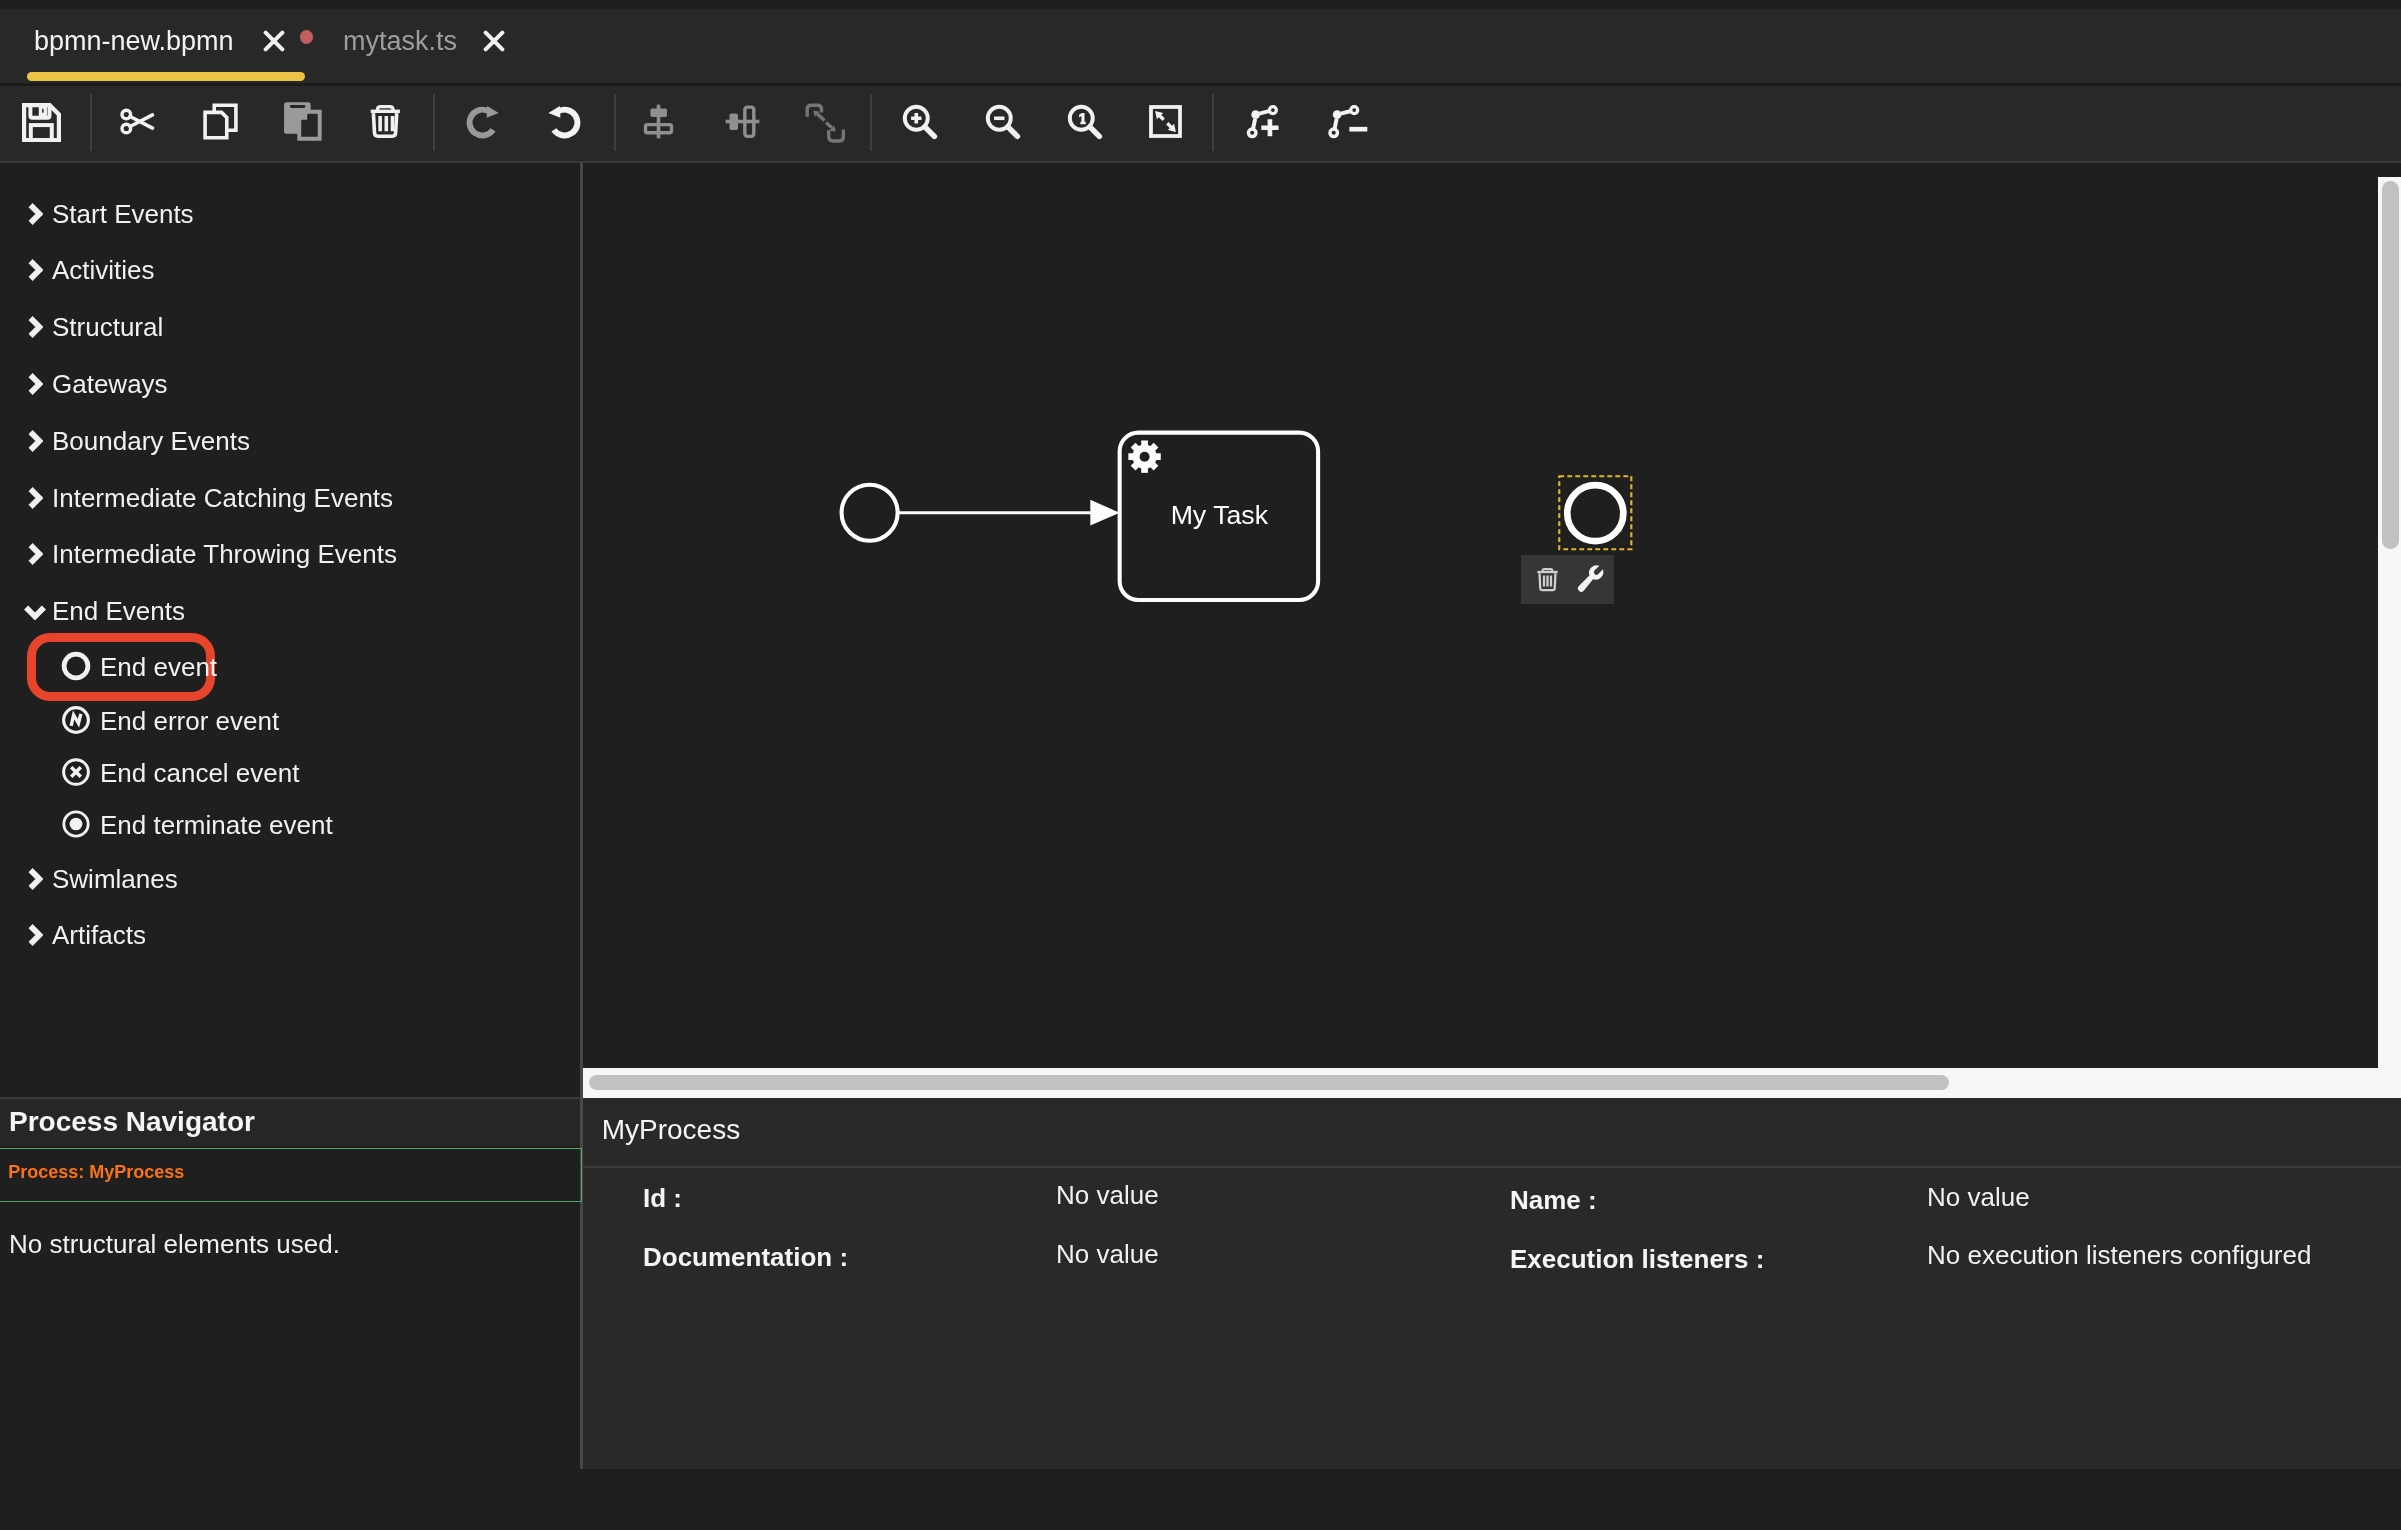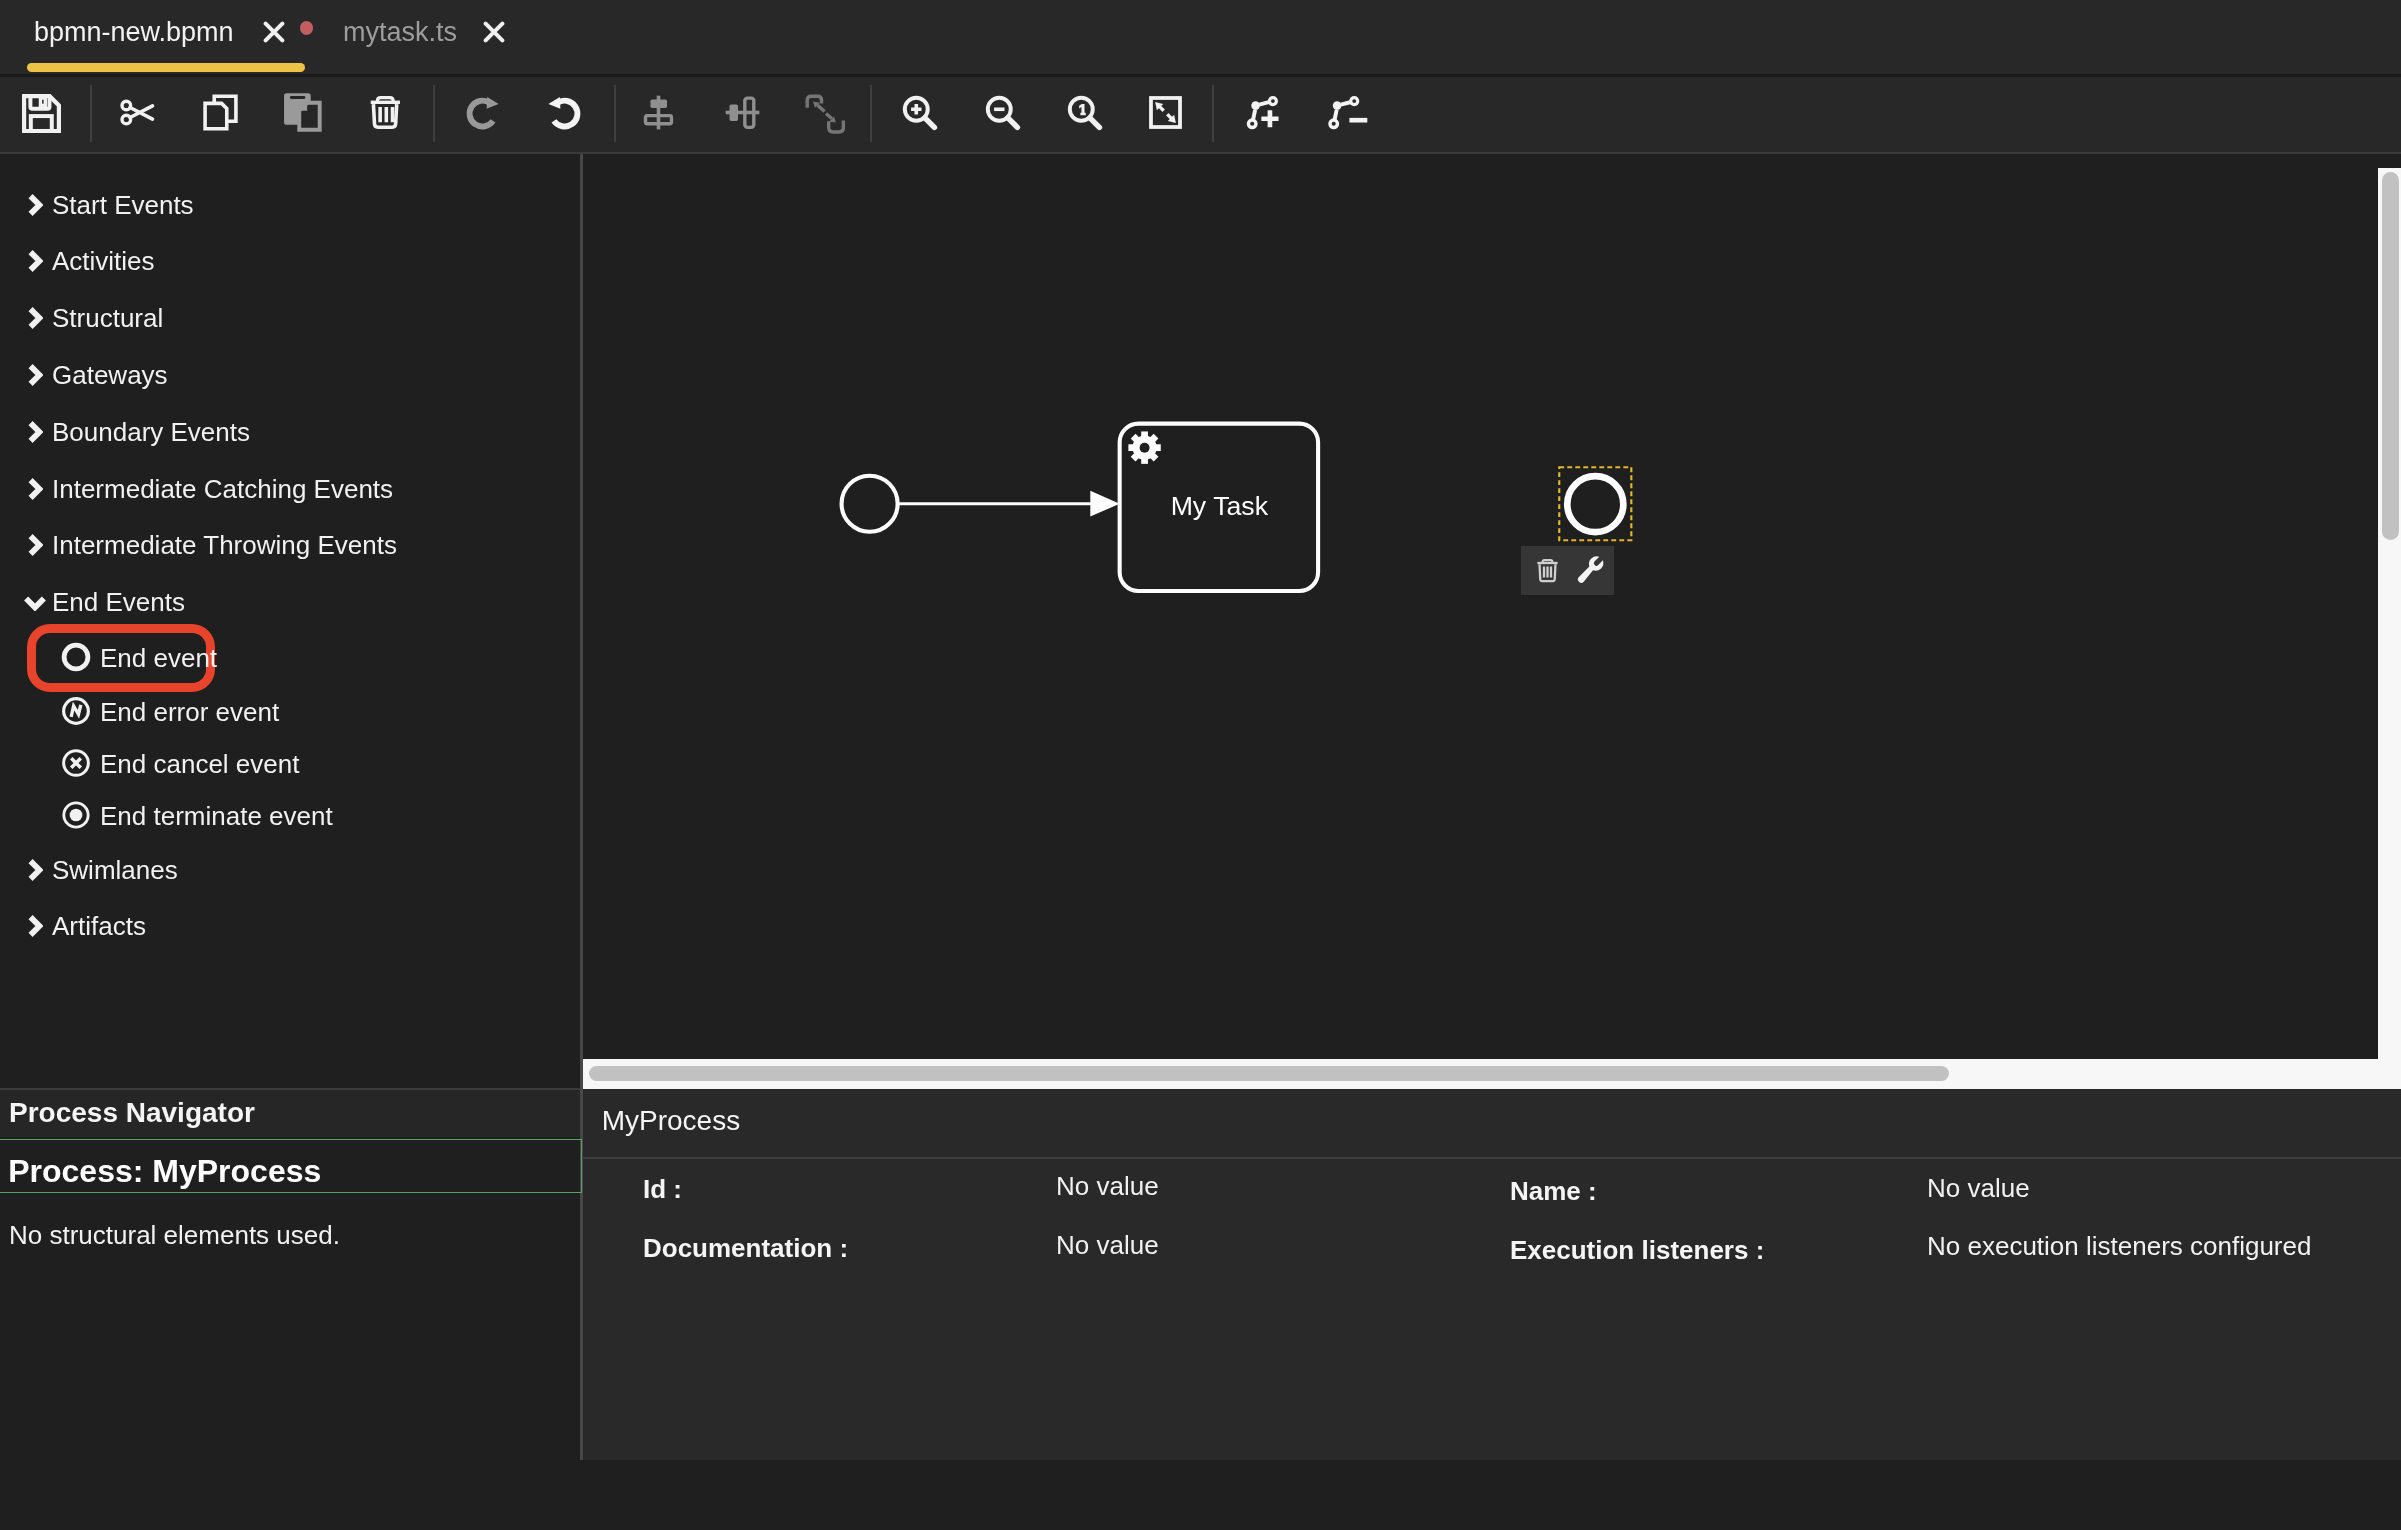--- a/index.html
+++ b/index.html
@@ -1,18 +1,18 @@
 <!DOCTYPE html>
 <html style="font-size:14.2px"><head>
 <meta charset="utf-8">
 <style>
   html,body{margin:0;padding:0;background:#1f1f1f;}
   *{box-sizing:border-box;}
   #app{position:relative;width:2401px;height:1460px;overflow:hidden;
-       font-family:"Liberation Sans",sans-serif;color:#f1f1f1;
+       font-family:"Liberation Sans",sans-serif;color:#f1f1f1;margin-top:9px;
        -webkit-font-smoothing:antialiased;}
   .abs{position:absolute;}
 
   
   #tabbar{left:0;top:0;width:2401px;height:76px;background:#282828;}
   #tabline{left:0;top:74px;width:2401px;height:2.7px;background:#1b1b1b;}
   #toolbar{left:0;top:77px;width:2401px;height:77px;background:#282828;}
   #toolline{left:0;top:152px;width:2401px;height:1.8px;background:#3a3a3a;}
   .tabtxt{position:absolute;top:17px;font-size:27px;line-height:30px;color:#f2f2f2;}
   .sep{position:absolute;top:8px;width:1.8px;height:57px;background:#3f3f3f;}
@@ -35,21 +35,21 @@
   #hscroll{left:583px;top:1059px;width:1818px;height:30px;background:#f7f7f7;}
   #hthumb{left:6.2px;top:7.1px;width:1360px;height:15px;background:#c1c1c1;border-radius:8px;}
   #vscroll{left:2378px;top:168px;width:23px;height:921px;background:#f7f7f7;}
   #vthumb{left:3.6px;top:3.6px;width:17px;height:368px;background:#c1c1c1;border-radius:9px;}
 
   
   #nav{left:0;top:1088px;width:580px;height:443px;background:#1f1f1f;}
   #navhead{left:0;top:1.8px;width:580px;height:47px;background:#262626;}
   #navhead span{position:absolute;left:9px;top:7.1px;font-size:28px;font-weight:bold;color:#f5f5f5;}
   #navgreen{left:-1.8px;top:51px;width:584px;height:54px;border:1.8px solid #54a467;}
-  #navgreen span{position:absolute;left:9px;top:12.5px;font-size:32px;font-weight:bold;color:#ffffff;}
+  #navgreen span{position:absolute;left:9px;top:12.5px;font-size:18px;font-weight:bold;color:#f97316;}
   #navtext{left:9px;top:132px;font-size:26px;color:#f1f1f1;}
   #navbotline{left:0;top:414px;width:580px;height:1.8px;background:#3c3c3c;}
 
   
   #props{left:583px;top:1089px;width:1818px;height:441px;background:#292929;}
   #propshead{position:absolute;left:18.7px;top:16px;font-size:28px;font-weight:normal;color:#f5f5f5;}
   #propsline{position:absolute;left:-0.9px;top:68px;width:1819px;height:1.8px;background:#3d3d3d;}
   .plabel{position:absolute;font-size:26px;font-weight:bold;color:#f5f5f5;}
   .pvalue{position:absolute;font-size:26px;color:#f1f1f1;}
 </style>

